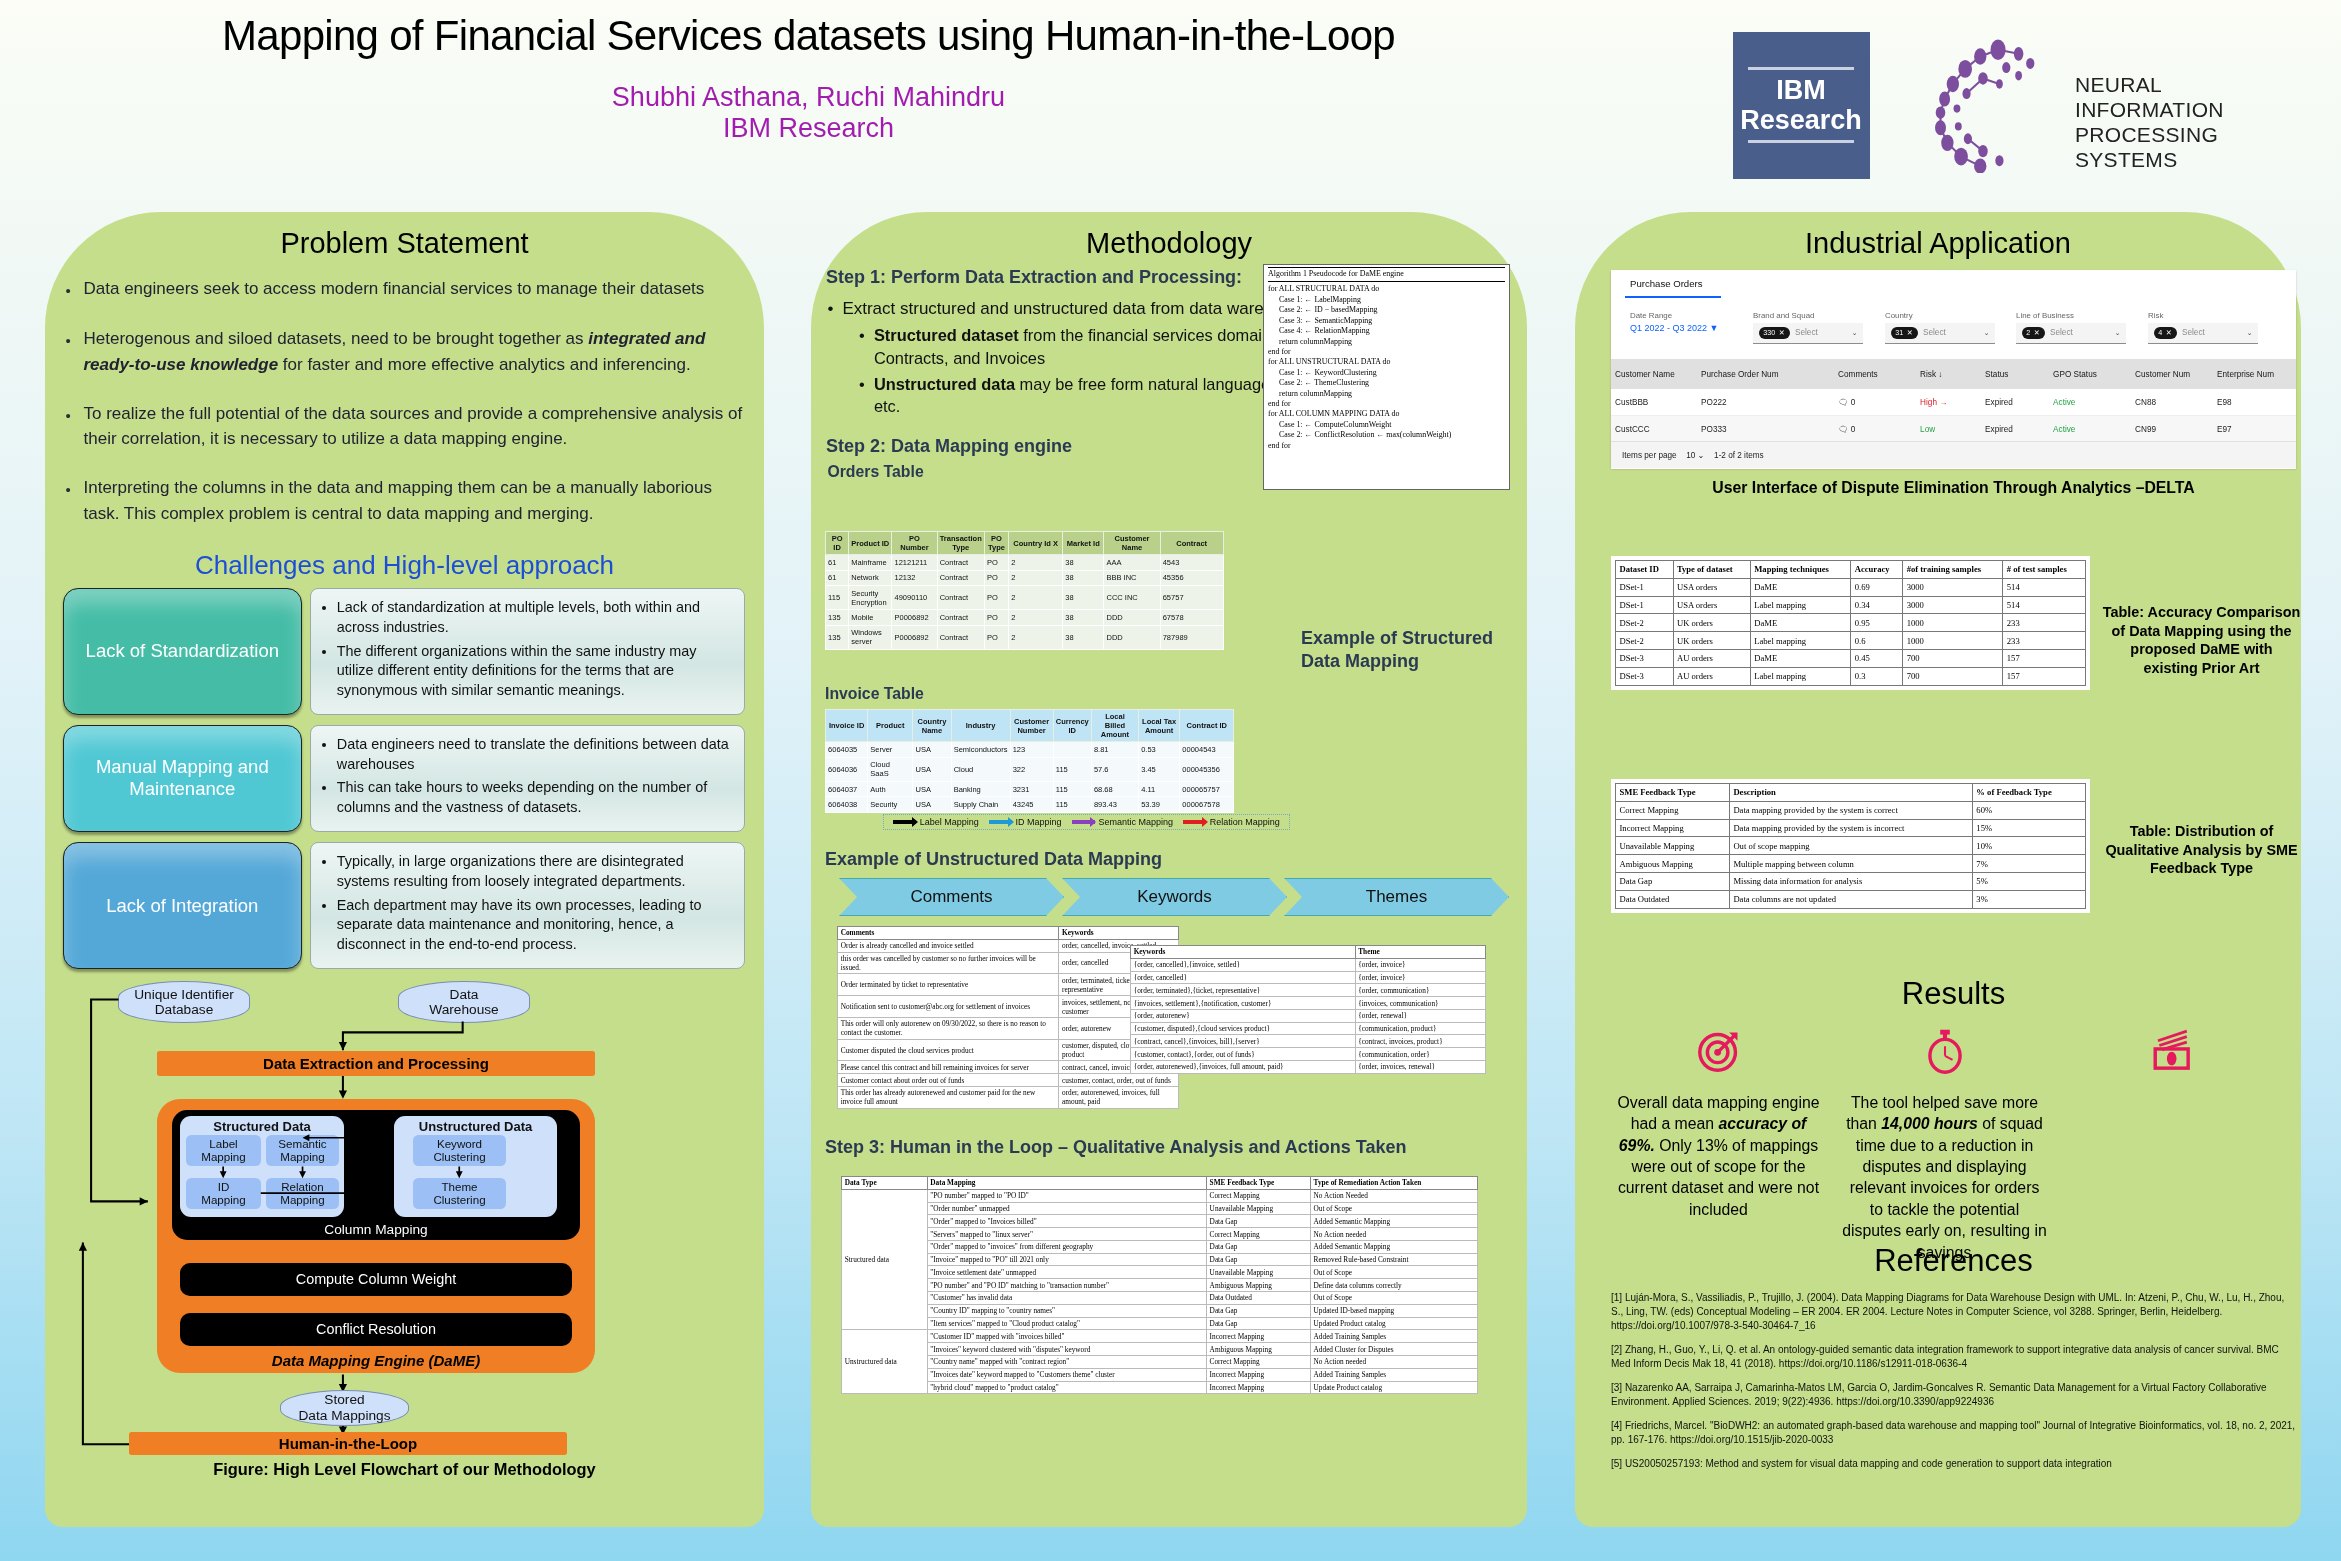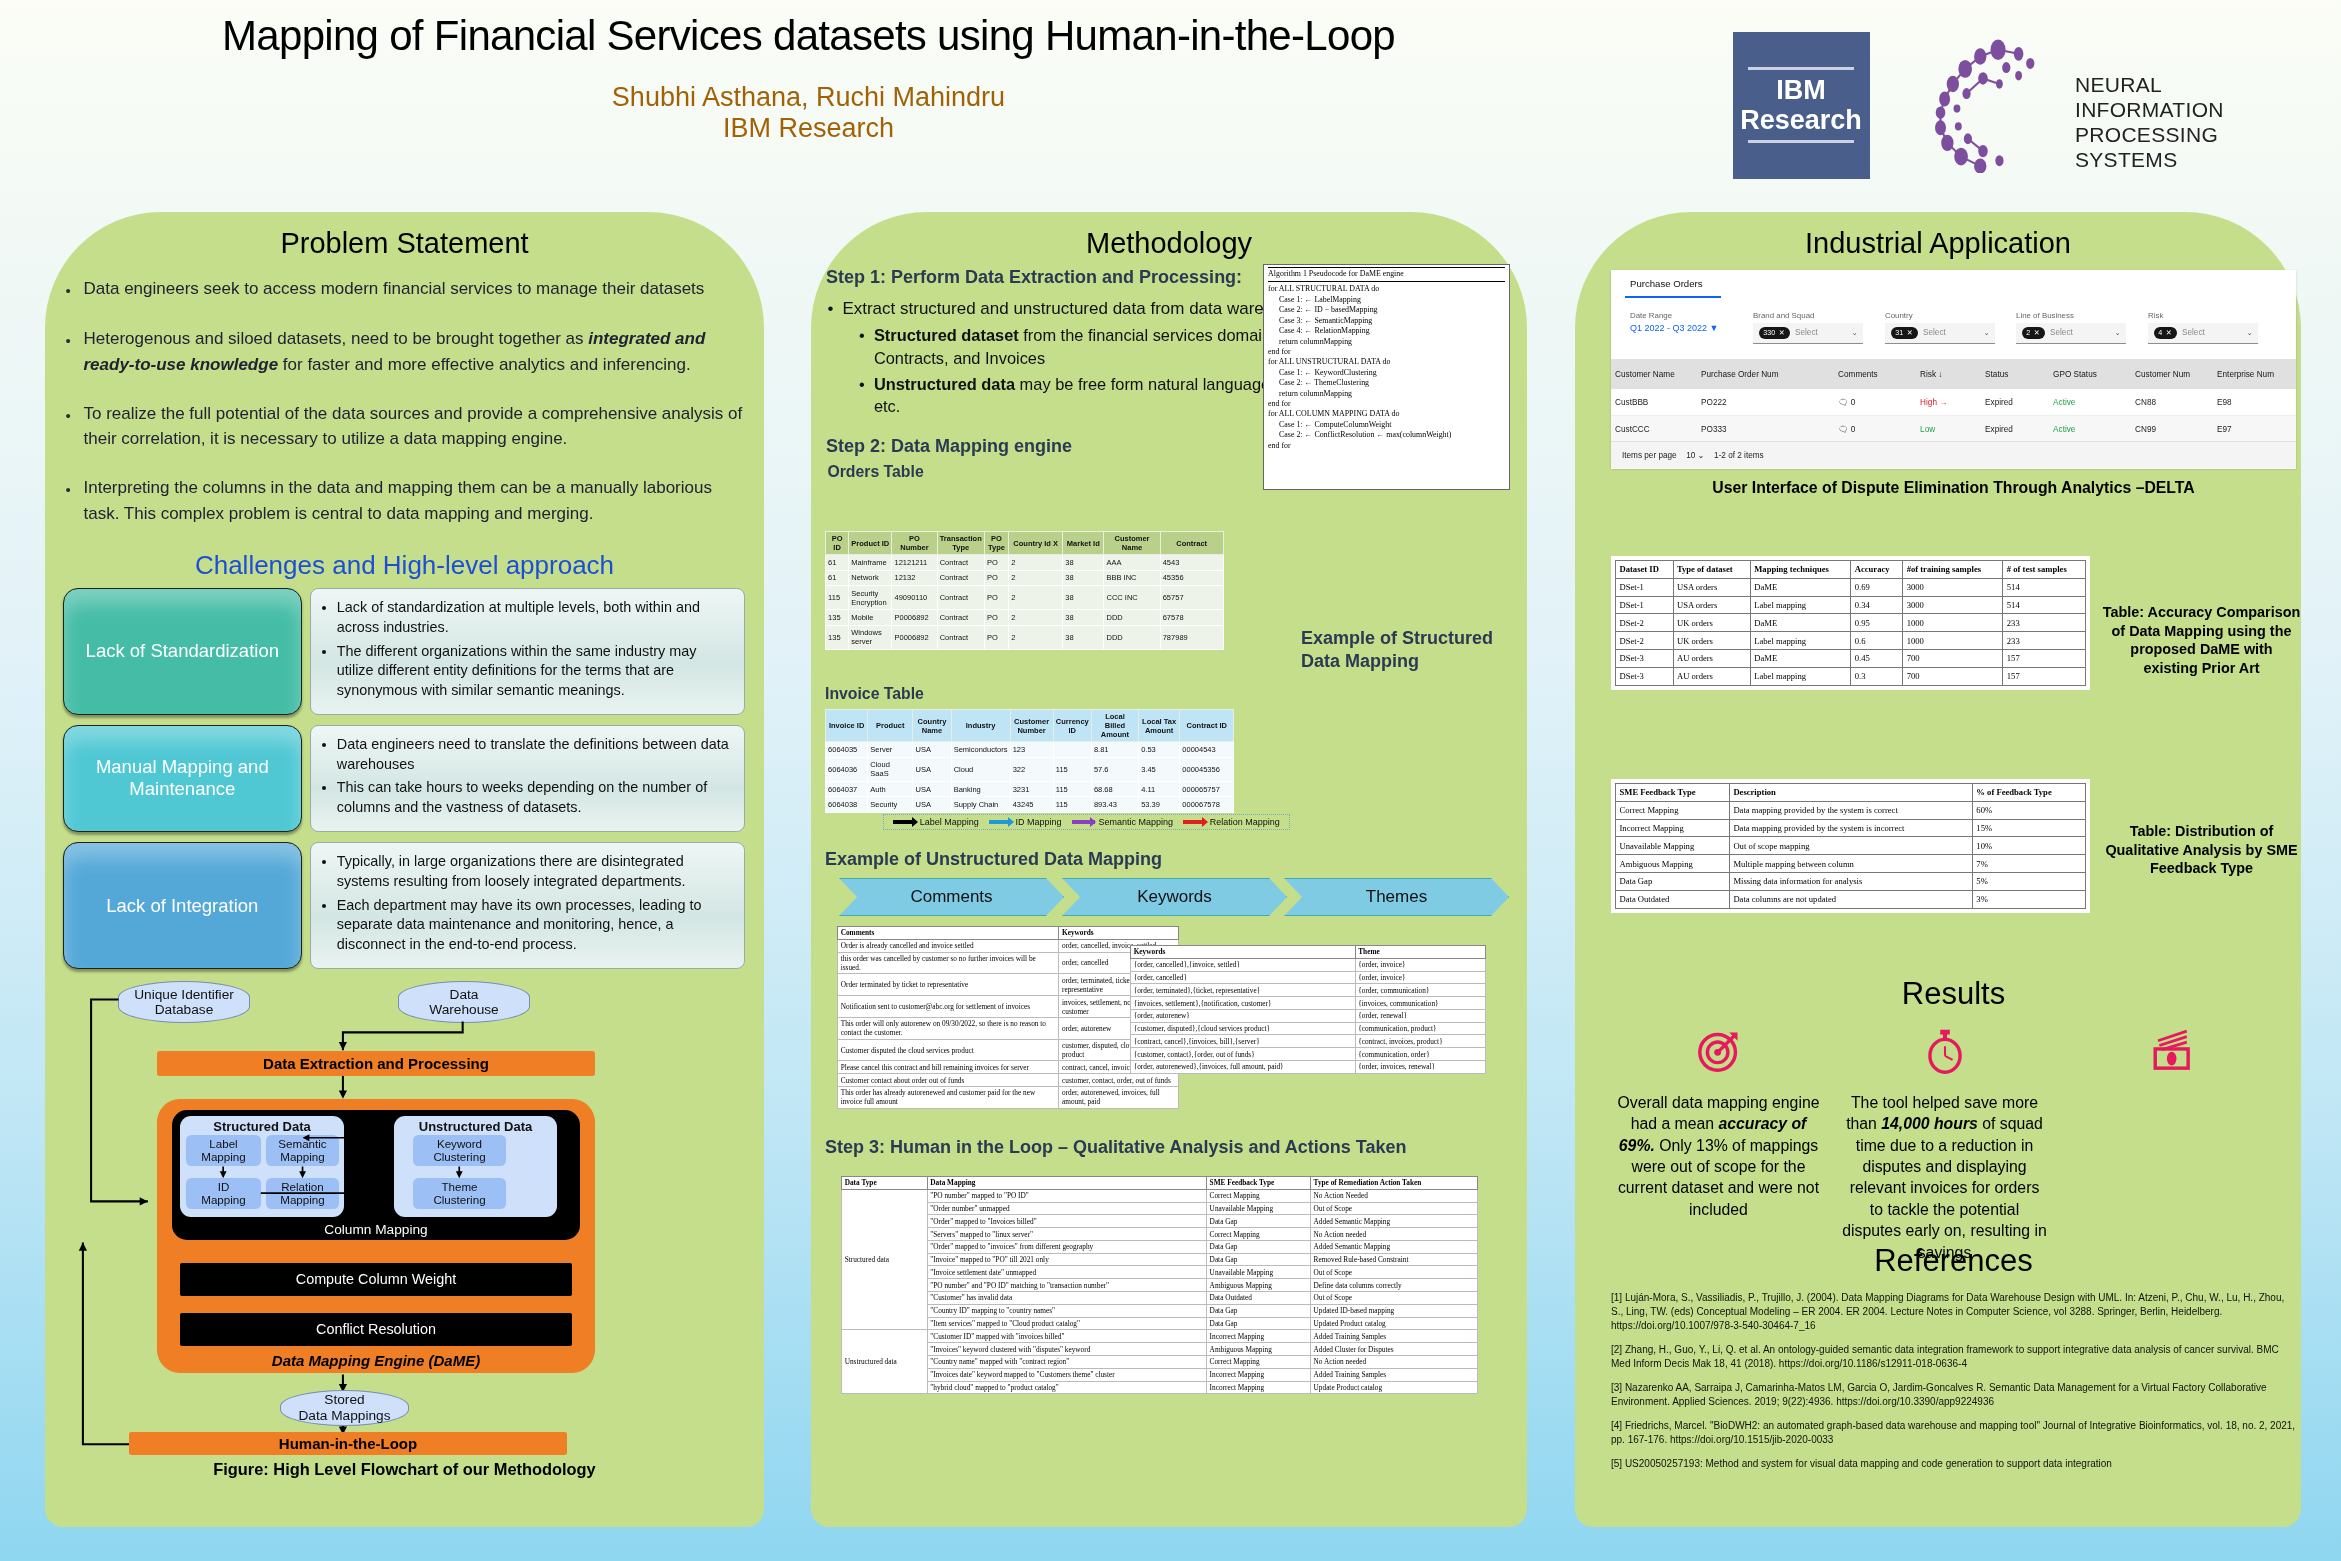--- a/index.html
+++ b/index.html
@@ -9,21 +9,21 @@
     background:linear-gradient(180deg,#fbfdf6 0%,#f0f8f5 18%,#e2f2f8 42%,#bfe6f5 72%,#8fd6f0 100%);
     overflow:hidden;position:relative;
   }
   .poster{position:absolute;inset:0;}
 
   
   #header{position:absolute;left:0;top:0;width:2342px;height:205px;}
   #poster-title{position:absolute;left:62px;top:12.3px;width:1493px;text-align:center;
     font-size:42px;font-weight:400;color:#000;letter-spacing:-0.7px;font-stretch:condensed;}
   #authors{position:absolute;left:62px;top:82px;width:1493px;text-align:center;
-    font-size:27px;color:#a16207;line-height:1.16;}
+    font-size:27px;color:#a21caf;line-height:1.16;}
   #authors div{font-size:27px;}
   #logos{position:absolute;left:1712px;top:26px;width:589px;height:158px;}
   #ibm-logo{position:absolute;left:20.5px;top:5.5px;width:137px;height:147px;background:#4a5e8c;
     display:flex;flex-direction:column;align-items:center;justify-content:center;}
   #ibm-logo .rule{width:106px;height:2.7px;background:#c9d1e3;margin:4.8px 0;}
   #ibm-logo .txt{color:#fff;font-size:27px;font-weight:700;line-height:1.12;text-align:center;}
   #neurips-logo{position:absolute;left:205px;top:9.6px;width:383px;height:137px;}
   #neurips-text{position:absolute;left:158px;top:36px;font-size:21px;line-height:1.2;color:#222;letter-spacing:0.3px;}
 
   
@@ -56,21 +56,21 @@
     padding:9.6px 12.3px 9.6px 9.6px;}
   .chal-body ul{margin:0;padding-left:16.4px;}
   .chal-body li{font-size:14.4px;line-height:1.36;color:#111;margin-bottom:4.1px;}
 
   
   #flow{position:relative;margin:9.6px auto 0 auto;width:657px;height:479px;}
   .db{position:absolute;background:#cfe0fb;border:1.4px solid #7b8db3;border-radius:50%/16.4px;
     display:flex;align-items:center;justify-content:center;text-align:center;font-size:13.7px;color:#111;line-height:1.12;}
   .orangebar{position:absolute;background:#ef7e24;border-radius:2.7px;display:flex;align-items:center;
     justify-content:center;font-size:15px;font-weight:700;color:#000;}
-  .blackbar{position:absolute;background:#000;border-radius:2px;display:flex;align-items:center;
+  .blackbar{position:absolute;background:#000;border-radius:10px;display:flex;align-items:center;
     justify-content:center;font-size:14.4px;color:#fff;}
   #dame-box{position:absolute;left:81px;top:120px;width:438px;height:274px;background:#ef7e24;border-radius:23px;}
   #dame-label{position:absolute;left:81px;top:373px;width:438px;text-align:center;font-size:15px;
     font-weight:700;font-style:italic;color:#000;}
   #colmap-box{position:absolute;left:96px;top:131px;width:408px;height:130px;background:#000;border-radius:15px;}
   #colmap-label{position:absolute;left:96px;top:243px;width:408px;text-align:center;font-size:13.7px;color:#fff;}
   .inner-panel{position:absolute;background:#cfe0fb;border-radius:11px;}
   .panel-title{text-align:center;font-size:13px;font-weight:700;color:#111;padding-top:3.4px;}
   .mini{position:absolute;background:#9cc0f5;border-radius:5.5px;display:flex;align-items:center;
     justify-content:center;text-align:center;font-size:11.6px;color:#111;line-height:1.1;}

